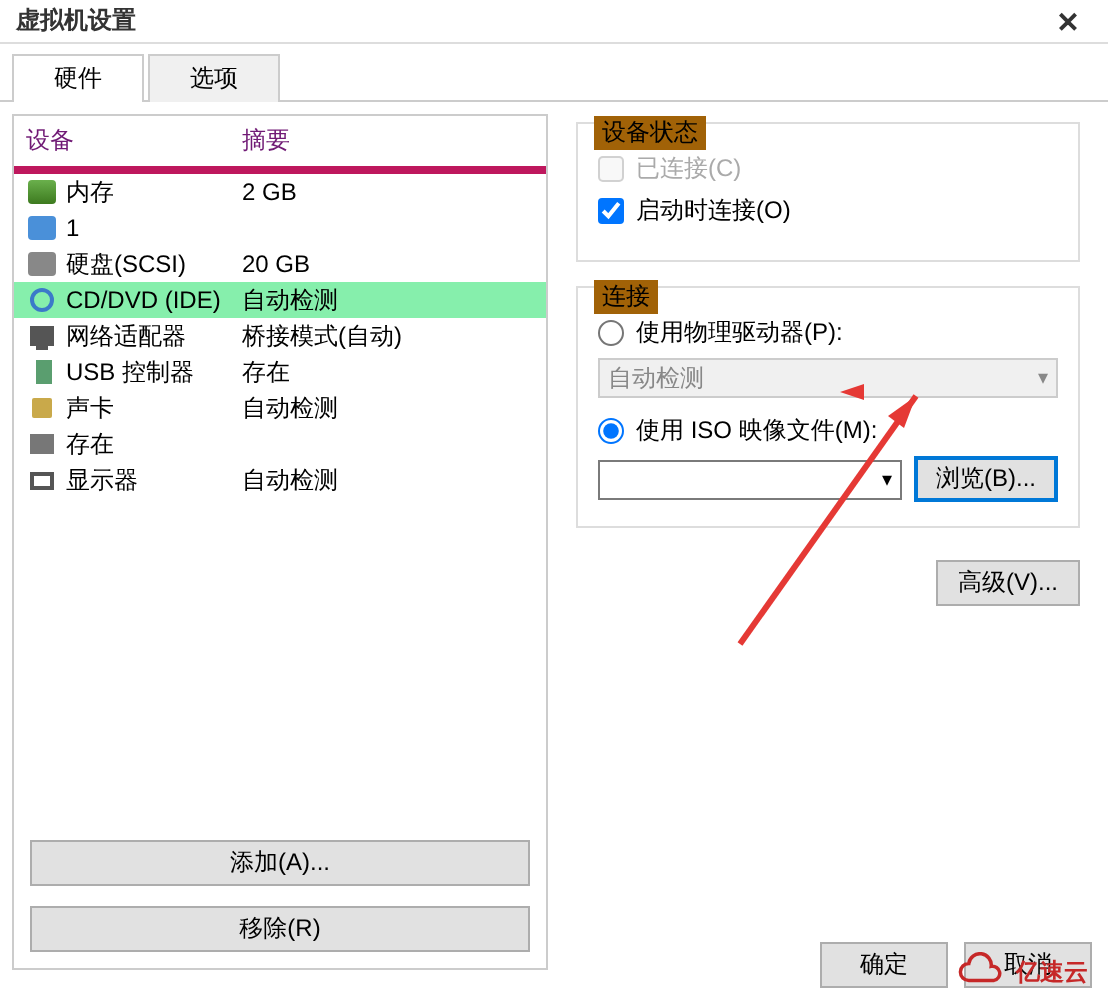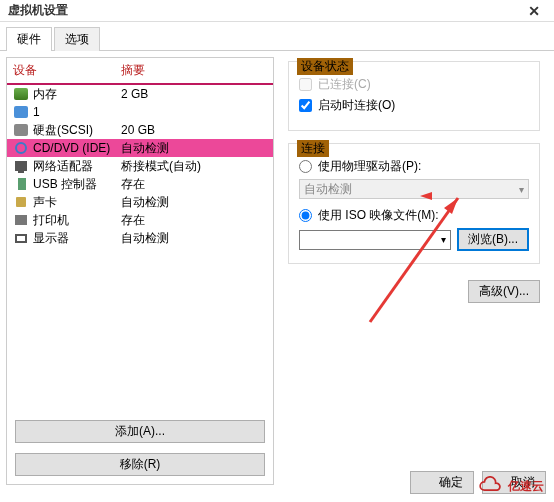--- a/index.html
+++ b/index.html
@@ -1,50 +1,50 @@
 <!DOCTYPE html>
 <html><head>
 <meta charset="utf-8">
 <style>
 * { box-sizing: border-box; margin: 0; padding: 0; font-family: "Microsoft YaHei", Tahoma, sans-serif; font-size: 12px; }
 body { background: #fff; width: 554px; height: 502px; overflow: hidden; position: relative; }
 .titlebar { height: 22px; display: flex; align-items: center; padding-left: 8px; border-bottom: 1px solid #ddd; font-weight: bold; }
 .titlebar .title { flex: 1; color: #333; }
 .titlebar .close { width: 40px; text-align: center; font-size: 14px; color: #333; cursor: pointer; }
 .tabs { display: flex; padding: 4px 6px 0 6px; border-bottom: 1px solid #ccc; }
-.tab { padding: 3px 10px; border: 1px solid #ccc; border-bottom: none; background: #fff; margin-right: 2px; position: relative; top: 1px; }
+.tab { padding: 3px 20px; border: 1px solid #ccc; border-bottom: none; background: #fff; margin-right: 2px; position: relative; top: 1px; }
 .tab.inactive { background: #f0f0f0; }
 .body { display: flex; padding: 6px; gap: 6px; }
 .left-panel { width: 268px; border: 1px solid #ccc; display: flex; flex-direction: column; height: 428px; }
-.list-header { display: flex; padding: 4px 6px; border-bottom: 2px solid #be185d; color: #b91c1c; align-items: center; }
+.list-header { display: flex; padding: 4px 6px; border-bottom: 4px solid #be185d; color: #701a75; align-items: center; }
 .list-header .col-dev { width: 108px; }
 .list { flex: 1; overflow: auto; }
 .row { display: flex; align-items: center; padding: 2px 6px; height: 18px; }
-.row.selected { background: #ec4899; }
+.row.selected { background: #86efac; }
 .row .icon { width: 16px; height: 14px; margin-right: 4px; display: inline-flex; align-items: center; justify-content: center; }
 .row .dev { width: 88px; white-space: nowrap; }
 .row .sum { flex: 1; white-space: nowrap; }
 .left-buttons { display: flex; justify-content: center; gap: 10px; padding: 8px; flex-direction: column; }
 button { padding: 2px 10px; border: 1px solid #adadad; background: #e1e1e1; cursor: pointer; min-width: 70px; }
 button.focus { border: 2px solid #0078d7; padding: 1px 9px; }
 .right-panel { flex: 1; padding: 4px 8px; position: relative; }
 .group-title { margin: 4px 0 6px 0; }
 .group { border: 1px solid #ddd; padding: 10px 10px 12px 10px; margin-bottom: 12px; position: relative; }
 .group .group-title { position: absolute; top: -8px; left: 8px; background: #a16207; padding: 0 4px; }
 .check-row, .radio-row { display: flex; align-items: center; margin: 4px 0; gap: 4px; }
 .check-row input, .radio-row input { margin-right: 2px; }
 .disabled { color: #aaa; }
 .select-box { width: 100%; border: 1px solid #ccc; background: #f0f0f0; height: 20px; display: flex; align-items: center; padding: 0 4px; color: #888; margin: 4px 0 8px 0; }
 .select-box .chev { margin-left: auto; font-size: 10px; }
 .iso-row { display: flex; gap: 6px; margin-top: 4px; align-items: center; }
 .iso-input { flex: 1; border: 1px solid #7a7a7a; height: 20px; display: flex; align-items: center; }
 .iso-input .chev { margin-left: auto; padding: 0 4px; font-size: 10px; }
 .adv-row { display: flex; justify-content: flex-end; margin-top: 16px; }
 .footer { position: absolute; bottom: 8px; right: 8px; display: flex; gap: 8px; }
-.footer button { min-width: 64px; text-align: right; }
+.footer button { min-width: 64px; }
 .arrow-svg { position: absolute; pointer-events: none; }
 .watermark { position: absolute; right: 10px; bottom: 6px; display: flex; align-items: center; gap: 4px; color: #c62828; font-weight: bold; font-size: 18px; }
 .watermark .logo { width: 28px; height: 20px; }
 
 .ic { width: 14px; height: 12px; display: inline-block; }
 .ic-mem { background: linear-gradient(#6ab04c,#3d7a1f); border-radius: 2px; }
 .ic-cpu { background: #4a90d9; border-radius: 2px; }
 .ic-hdd { background: #888; border-radius: 2px; }
 .ic-cd { border: 2px solid #3b7ac9; border-radius: 50%; width: 12px; height: 12px; }
 .ic-net { background: #555; width: 12px; height: 10px; position: relative; }
@@ -119,21 +119,20 @@
         <span class="icon">
             <i class="ic ic-snd"></i>
           </span>
         <span class="dev">声卡</span>
         <span class="sum">自动检测</span>
       </div>
       <div class="row">
         <span class="icon">
             <i class="ic ic-prn"></i>
           </span>
-        <span class="dev">打印机</span>
         <span class="sum">存在</span>
       </div>
       <div class="row">
         <span class="icon">
             <i class="ic ic-disp"></i>
           </span>
         <span class="dev">显示器</span>
         <span class="sum">自动检测</span>
       </div>
     </div>

